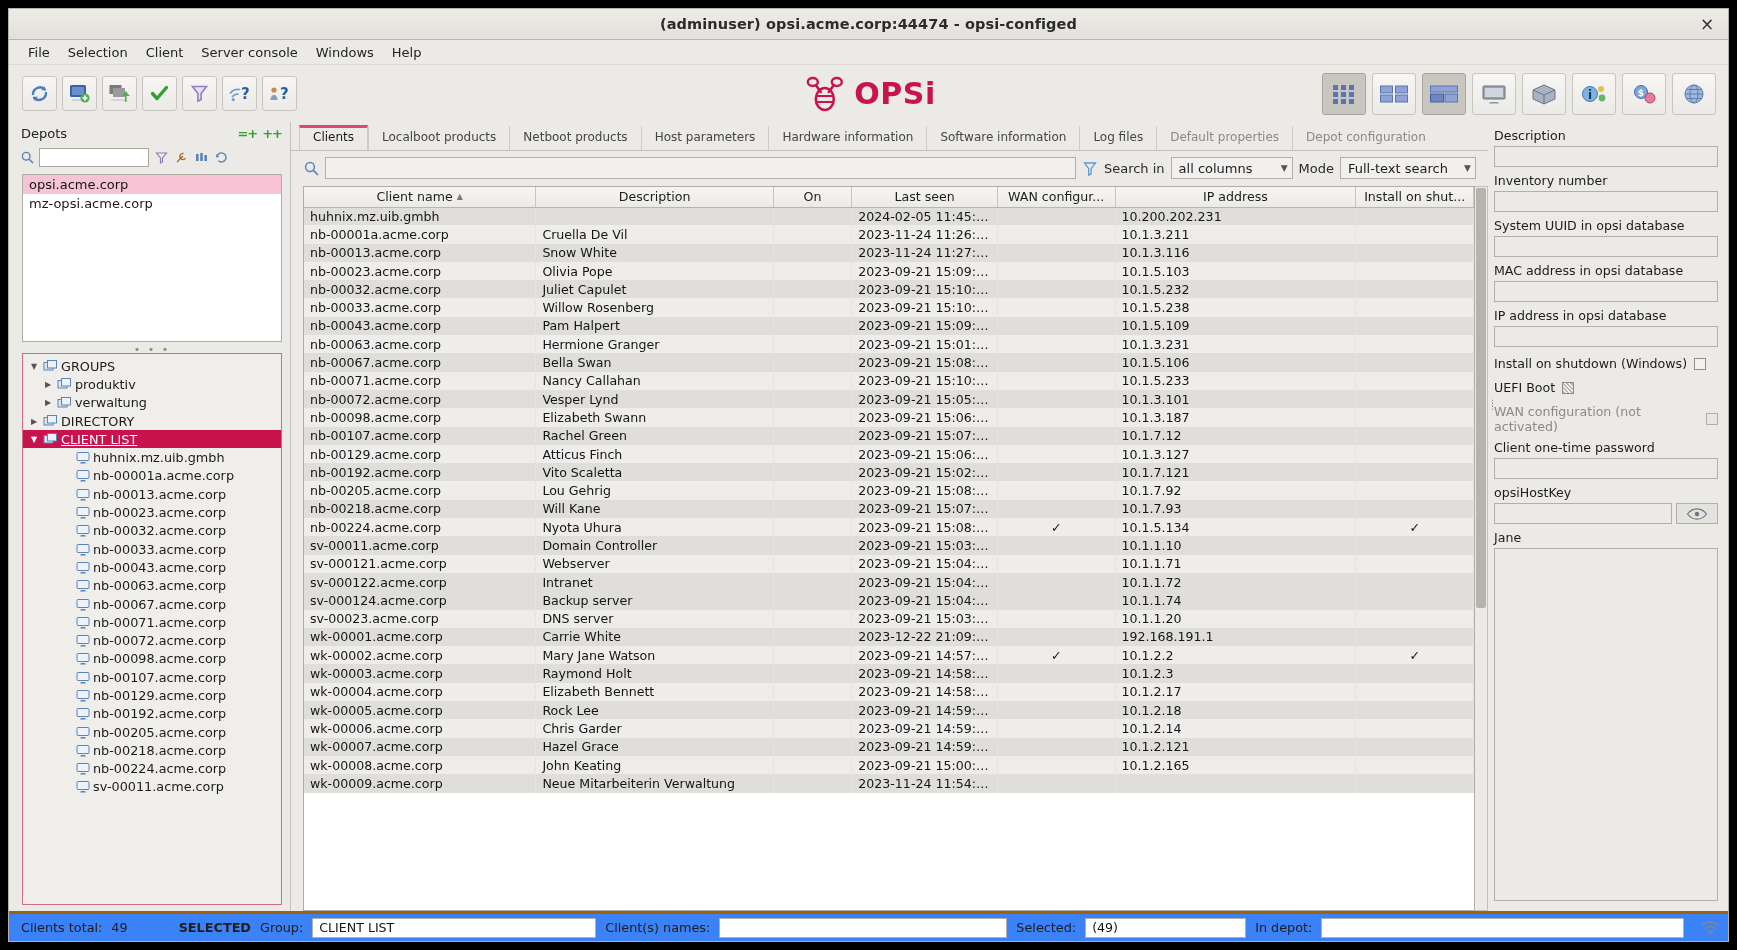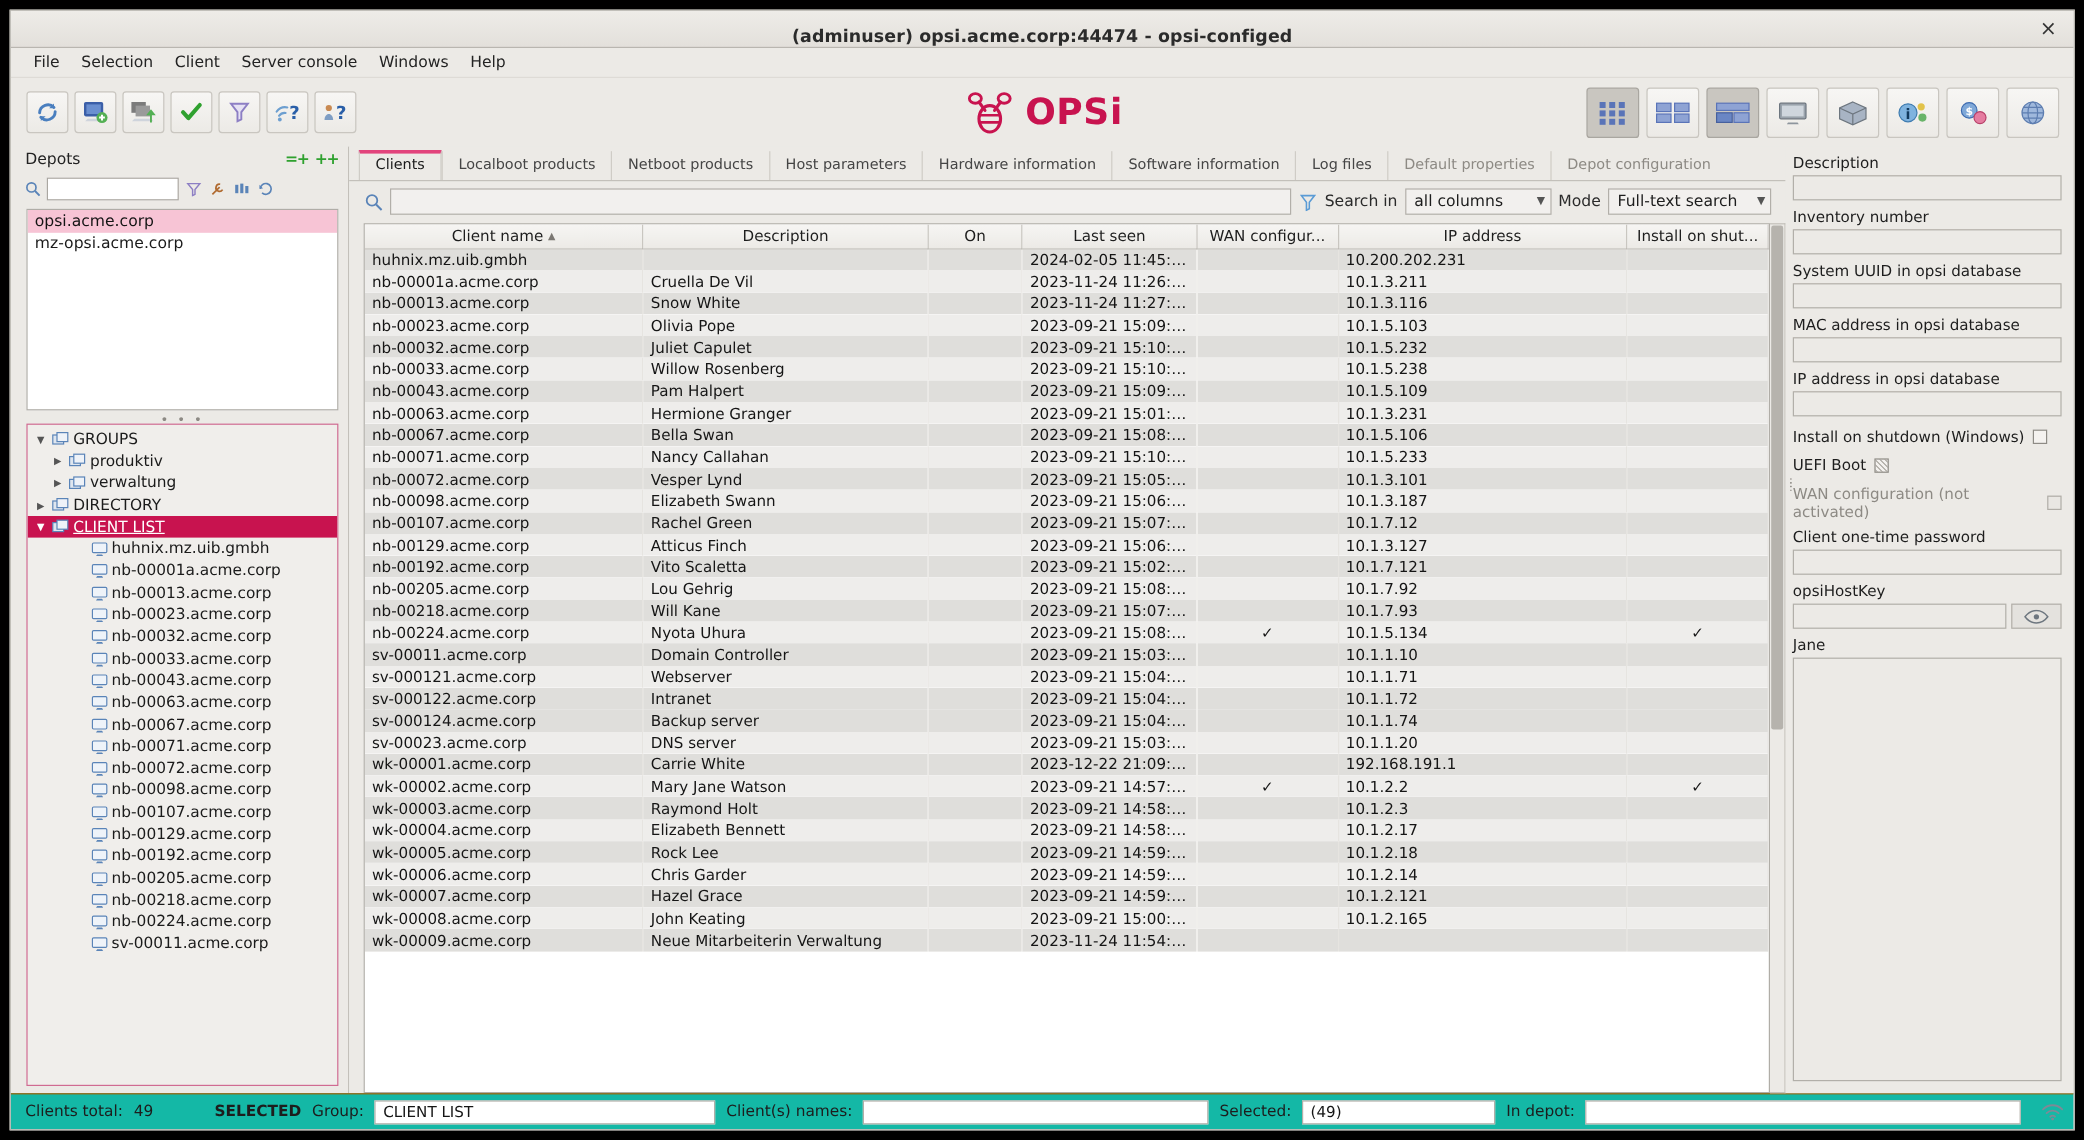--- a/index.html
+++ b/index.html
@@ -17,21 +17,21 @@
     background: #eceae6;
     border: 1px solid #b5b2ac;
     display: flex; flex-direction: column;
     overflow: hidden;
   }
   
   .titlebar {
     height: 31px;
     background: linear-gradient(to bottom, #eeece8 0%, #e3e0db 100%);
     border-bottom: 1px solid #b9b6b0;
-    display: flex; align-items: flex-end;
+    display: flex; align-items: center;
     position: relative;
     flex: 0 0 auto;
   }
   .titlebar .title {
     flex: 1; text-align: center;
     font-size: 14.5px; color: #2b2b2b; font-weight: bold;
     letter-spacing: 0.1px;
   }
   .titlebar .closebtn {
     position: absolute; right: 10px; top: 50%; transform: translateY(-50%);
@@ -276,22 +276,22 @@
     cursor: pointer;
   }
   .notesbox {
     flex: 1; min-height: 40px;
     border: 1px solid #b2afa9; background: #eceae6;
     margin-bottom: 10px;
   }
   
   .statusbar {
     height: 30px; flex: 0 0 auto;
-    background: #14b8a6;
-    border-top: 1px solid #a16207;
+    background: #3b82f6;
+    border-top: 3px solid #a16207;
     display: flex; align-items: center;
     padding: 0 8px 0 12px; gap: 9px;
   }
   .st-lbl { font-size: 12.8px; color: #1d1d1d; white-space: nowrap; }
   .st-lbl.b { font-weight: bold; }
   .st-field {
     height: 20px; border: 1px solid #b2afa9; background: #fff;
     font-size: 12.6px; color: #151515;
     display: flex; align-items: center; padding: 0 6px;
   }

